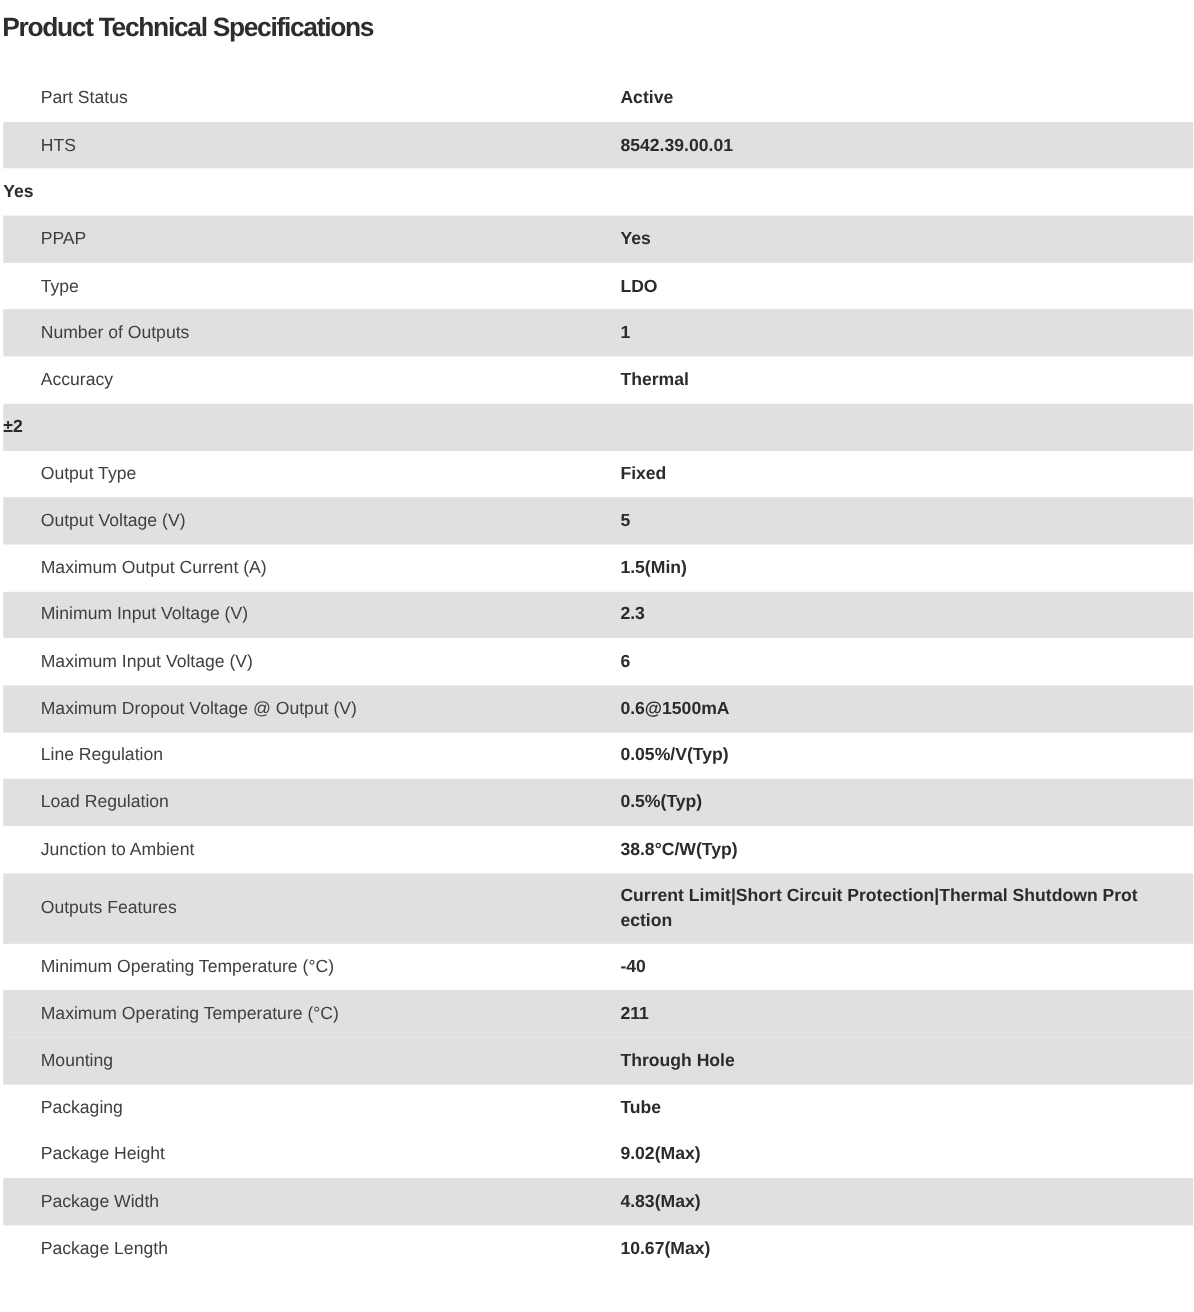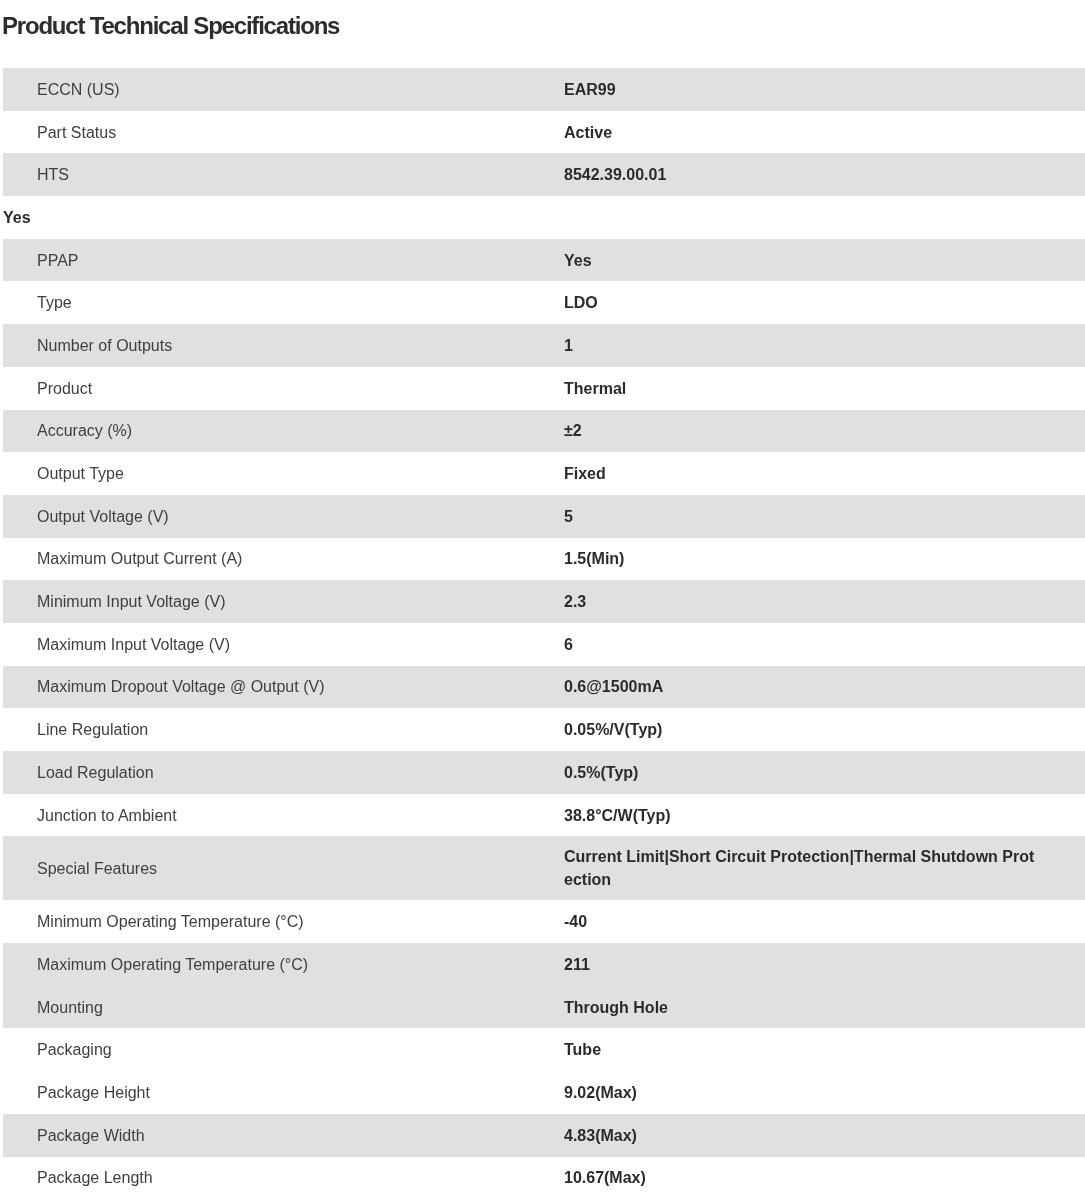--- a/index.html
+++ b/index.html
@@ -57,24 +57,20 @@
     color: var(--value-color);
     word-break: break-all;
   }
 </style>
 </head>
 <body>
 
 <h1 class="page-title">Product Technical Specifications</h1>
 
 <div class="spec-table">
-    <div class="row stripe">
-      <div class="cell label">ECCN (US)</div>
-      <div class="cell value">EAR99</div>
-    </div>
     <div class="row">
       <div class="cell label">Part Status</div>
       <div class="cell value">Active</div>
     </div>
     <div class="row stripe">
       <div class="cell label">HTS</div>
       <div class="cell value">8542.39.00.01</div>
     </div>
     <div class="row">
       <div class="cell value">Yes</div>
@@ -85,25 +81,24 @@
     </div>
     <div class="row">
       <div class="cell label">Type</div>
       <div class="cell value">LDO</div>
     </div>
     <div class="row stripe">
       <div class="cell label">Number of Outputs</div>
       <div class="cell value">1</div>
     </div>
     <div class="row">
-      <div class="cell label">Product</div>
+      <div class="cell label">Accuracy</div>
       <div class="cell value">Thermal</div>
     </div>
     <div class="row stripe">
-      <div class="cell label">Accuracy (%)</div>
       <div class="cell value">±2</div>
     </div>
     <div class="row">
       <div class="cell label">Output Type</div>
       <div class="cell value">Fixed</div>
     </div>
     <div class="row stripe">
       <div class="cell label">Output Voltage (V)</div>
       <div class="cell value">5</div>
     </div>
@@ -129,21 +124,21 @@
     </div>
     <div class="row stripe">
       <div class="cell label">Load Regulation</div>
       <div class="cell value">0.5%(Typ)</div>
     </div>
     <div class="row">
       <div class="cell label">Junction to Ambient</div>
       <div class="cell value">38.8°C/W(Typ)</div>
     </div>
     <div class="row stripe">
-      <div class="cell label">Special Features</div>
+      <div class="cell label">Outputs Features</div>
       <div class="cell value">Current Limit|Short Circuit Protection|Thermal Shutdown Protection</div>
     </div>
     <div class="row">
       <div class="cell label">Minimum Operating Temperature (°C)</div>
       <div class="cell value">-40</div>
     </div>
     <div class="row stripe">
       <div class="cell label">Maximum Operating Temperature (°C)</div>
       <div class="cell value">211</div>
     </div>

